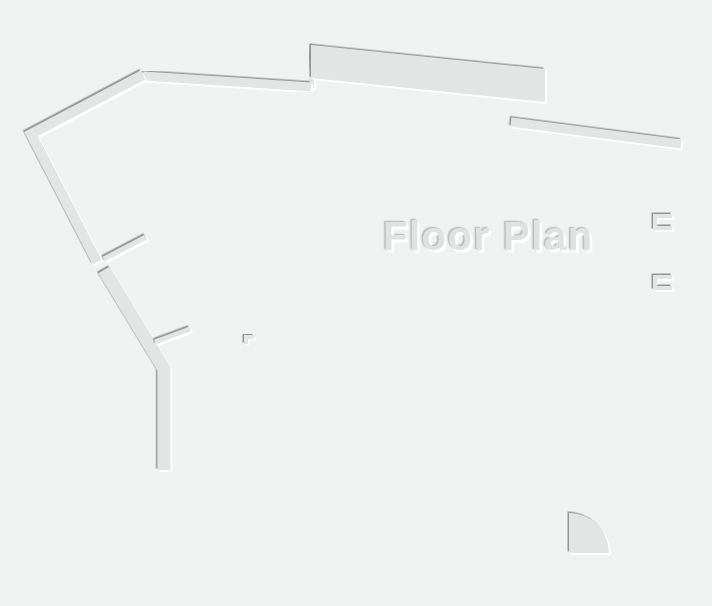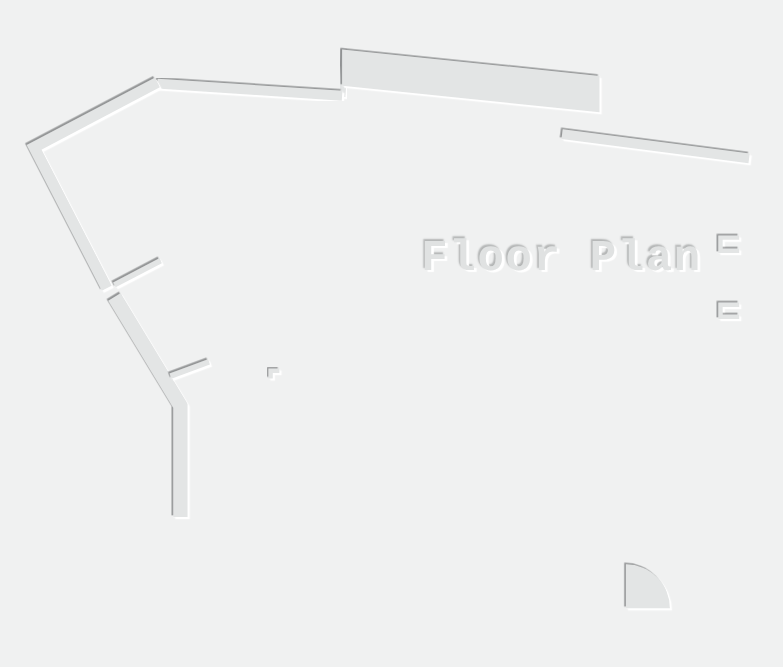--- a/index.html
+++ b/index.html
@@ -6,21 +6,21 @@
     --background:#f0f1f1;
     --wall-fill:#e3e5e5;
     --wall-shadow:#8f9192;
     --wall-highlight:#ffffff;
     --title-fill:#e0e2e2;
   }
   html,body{margin:0;padding:0;background:var(--background);}
   .stage{
     position:relative;width:712px;height:606px;overflow:hidden;
     background:var(--background);
-    font-family:Liberation Mono, monospace;
+    font-family:Liberation Sans, sans-serif;
   }
   svg{position:absolute;left:0;top:0;}
   .wall{
     fill:none;
     stroke:var(--wall-fill);
     filter:url(#emb);
   }
   .wallfill{
     fill:var(--wall-fill);
     stroke:none;

